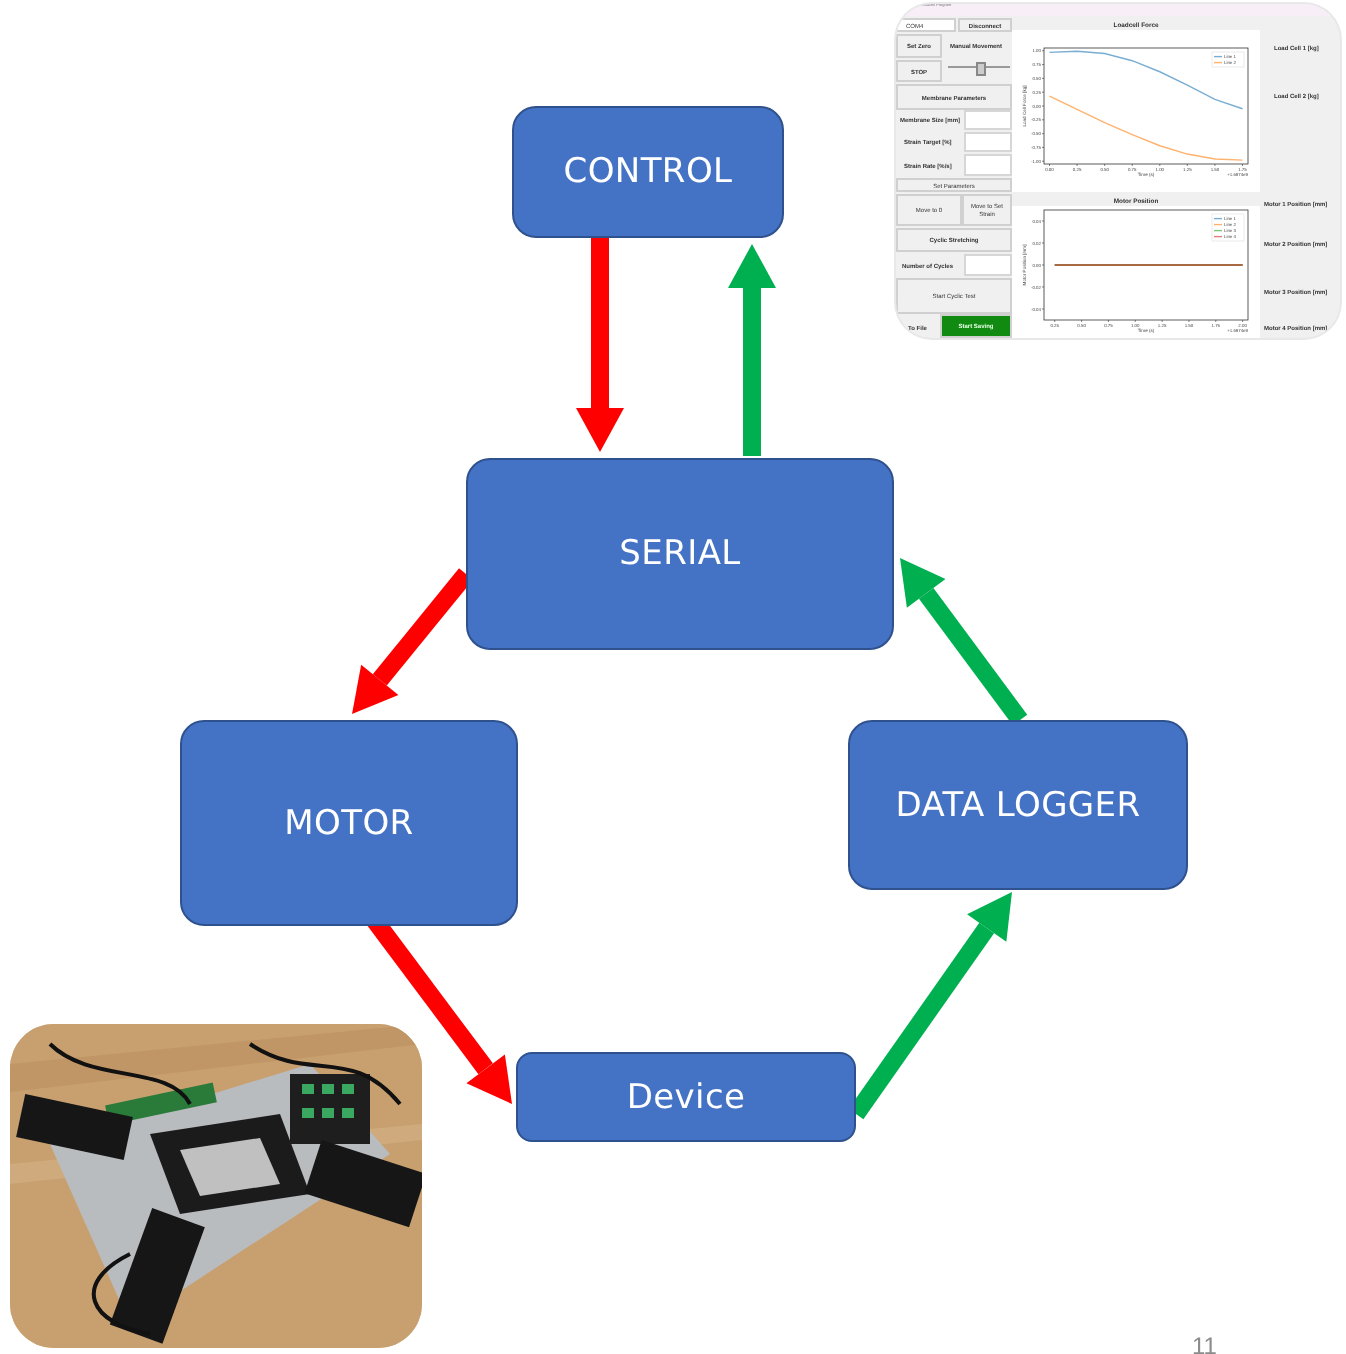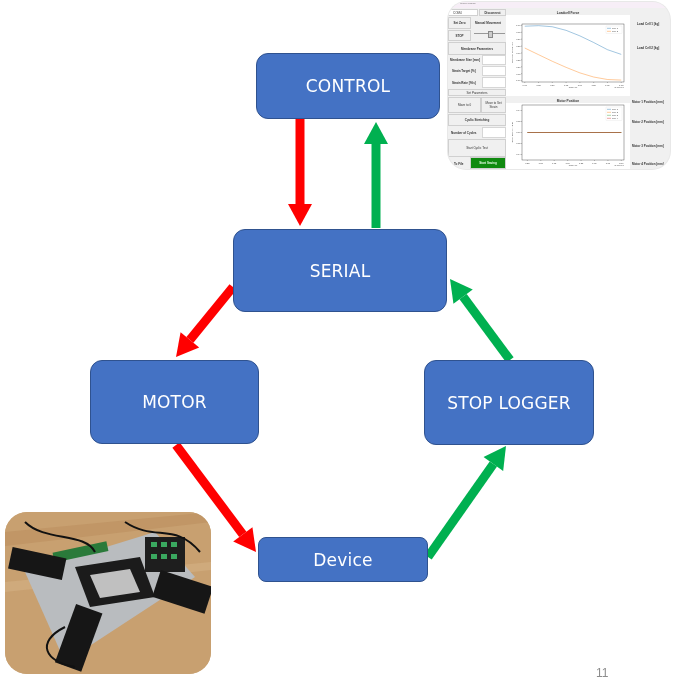--- a/index.html
+++ b/index.html
@@ -42,45 +42,45 @@
       <polygon points="176,357 180.58614922962738,332.36329495968283 199.19660987159358,347.5175271967125" fill="#FF0000"></polygon>
       <polygon points="172.39596212220303,447.6946077591005 239.22232418882265,537.0748670232043 246.4303999444166,531.6856515050032 179.60403787779697,442.3053922408995" fill="#FF0000"></polygon>
       <polygon points="256,552 233.21559439249438,541.5658799550386 252.43712974074487,527.194638573169" fill="#FF0000"></polygon>
       <polygon points="431.681862635873,559.5872548252081 497.0330612681892,466.5874721561427 489.6693359964432,461.4129625057266 424.318137364127,554.4127451747919" fill="#00B050"></polygon>
       <polygon points="506,446 503.1694989946442,470.8995635314895 483.5328982699882,457.10087113037986" fill="#00B050"></polygon>
       <polygon points="513.6160073700513,357.3214760221842 466.71101348381757,293.9997342757686 459.47899874371484,299.35678223140025 506.38399262994864,362.6785239778158" fill="#00B050"></polygon>
       <polygon points="450,279 472.73769243390313,289.5355276460756 453.4523197936293,303.82098886109327" fill="#00B050"></polygon>
     </g>
 </svg>
 
-<div class="box" style="left:256px; top:53px; width:184px; height:66px;">
+<div class="box" style="left:256px; top:53px; width:136px; height:66px;">
   <div>
     <span>CONTROL</span>
   </div>
 </div>
 
-<div class="box" style="left:233px; top:229px; width:214px; height:83px;">
+<div class="box" style="left:233px; top:229px; width:214px; height:96px;">
   <div>
     <span>SERIAL</span>
   </div>
 </div>
 
-<div class="box" style="left:90px; top:360px; width:169px; height:84px;">
+<div class="box" style="left:90px; top:360px; width:169px; height:103px;">
   <div>
     <span>MOTOR</span>
   </div>
 </div>
 
 <div class="box" style="left:424px; top:360px; width:170px; height:85px;">
   <div>
-    <span>STOP LOGGER</span>
-  </div>
-</div>
-
-<div class="box" style="left:258px; top:537px; width:170px; height:45px; border-radius:8px;">
+    <span>DATA LOGGER</span>
+  </div>
+</div>
+
+<div class="box" style="left:258px; top:526px; width:170px; height:45px; border-radius:8px;">
   <div>
     <span>Device</span>
   </div>
 </div>
 
 <div class="inset">
   <div class="titlebar">Loadcell Program</div>
 
   <div class="cell" style="left:0;top:7px;width:30px;height:7px;justify-content:flex-start;padding-left:4px;font-weight:normal;background:#fff;">
       <span>COM4</span>

